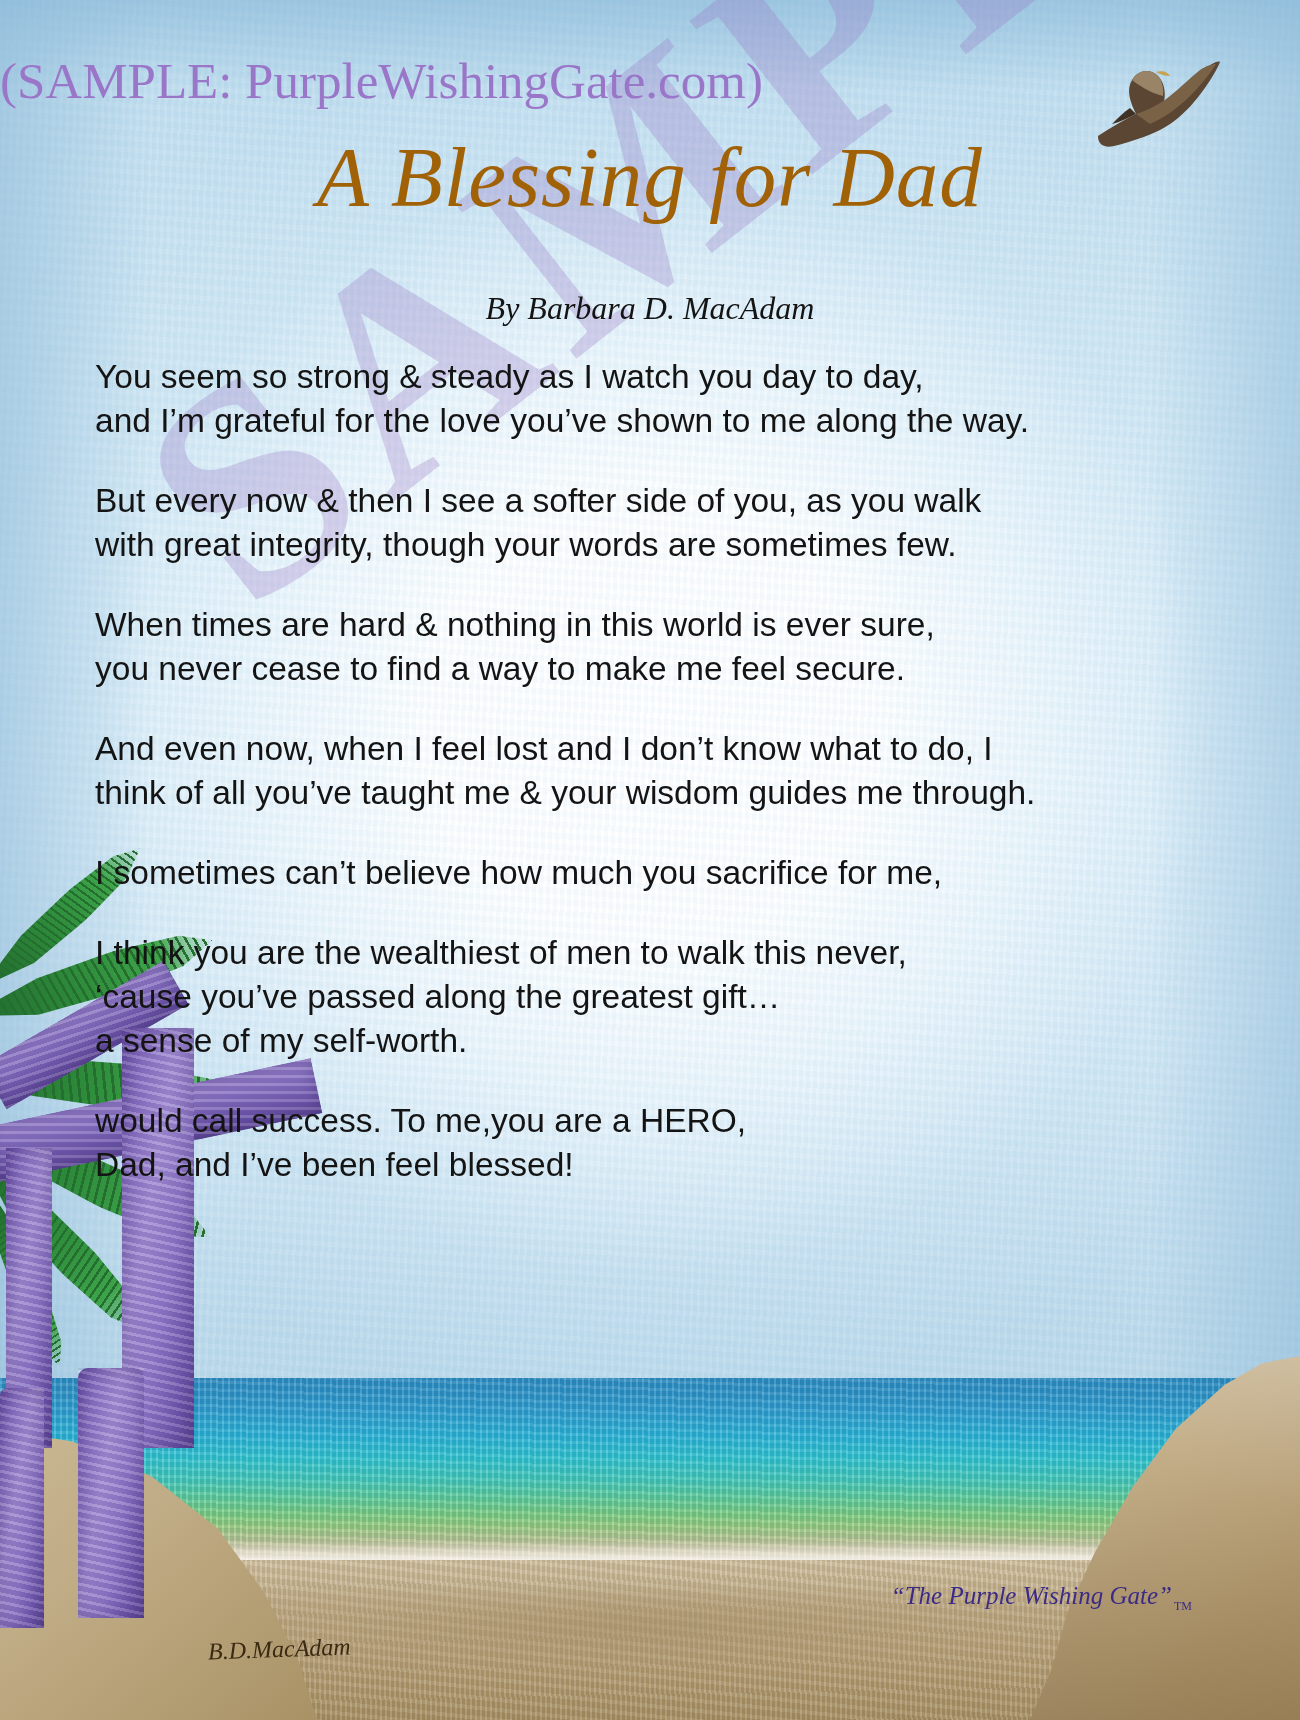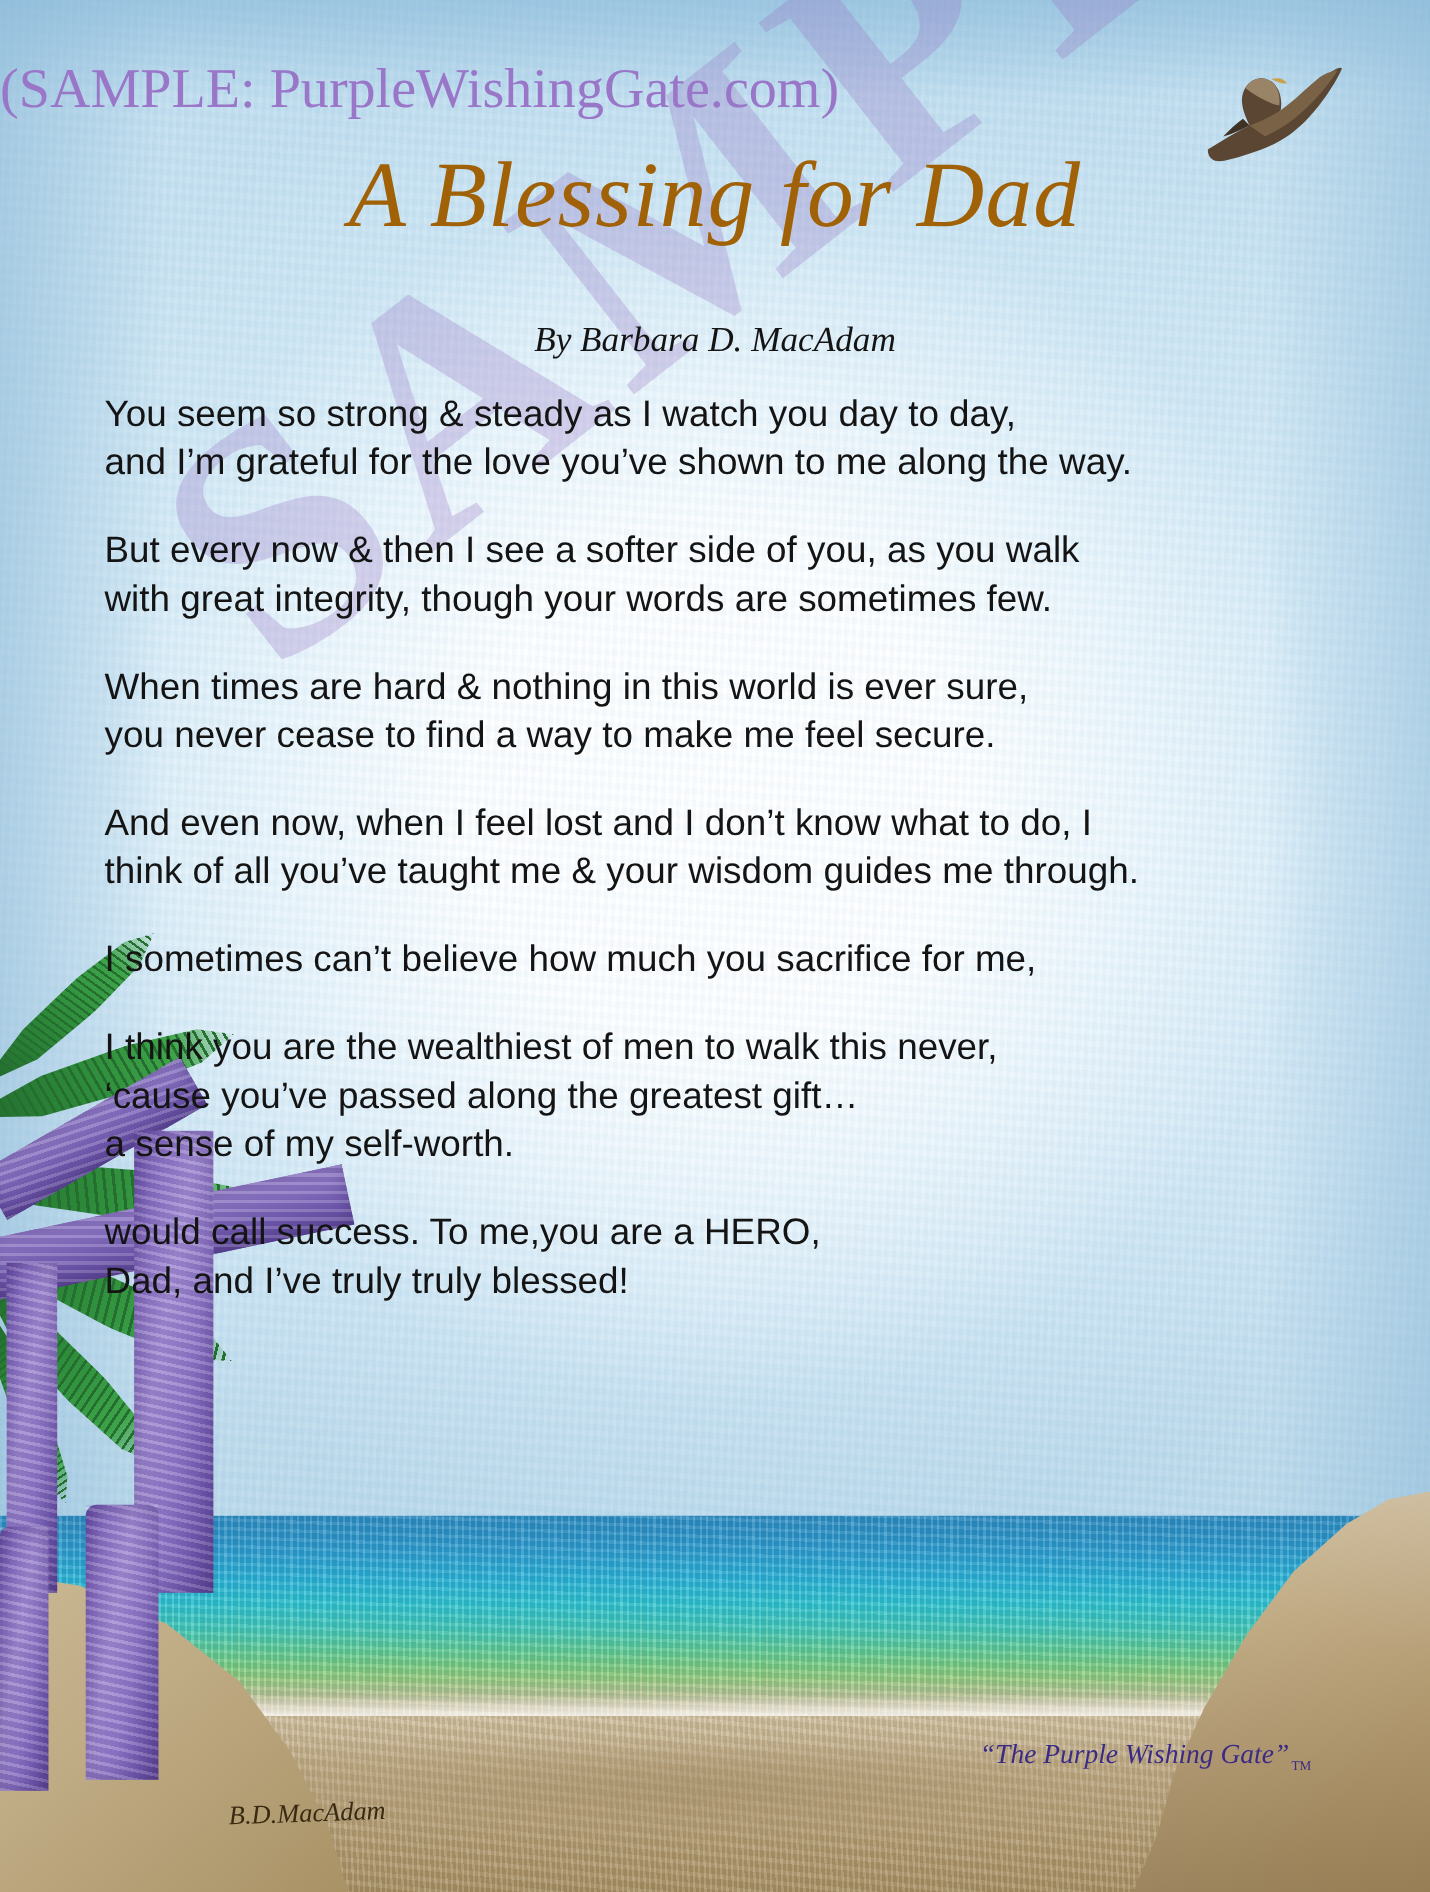--- a/index.html
+++ b/index.html
@@ -351,21 +351,21 @@
       <div class="stanza">
         <div>I sometimes can’t believe how much you sacrifice for me,</div>
       </div>
       <div class="stanza">
         <div>I think you are the wealthiest of men to walk this never,</div>
         <div>‘cause you’ve passed along the greatest gift…</div>
         <div>a sense of my self-worth.</div>
       </div>
       <div class="stanza">
         <div>would call success. To me,you are a HERO,</div>
-        <div>Dad, and I’ve truly truly blessed!</div>
+        <div>Dad, and I’ve been feel blessed!</div>
       </div>
     </div>
 
   <div class="artist-sig">B.D.MacAdam</div>
   <div class="brand">
     <span>“The Purple Wishing Gate”</span><span class="tm">TM</span>
   </div>
 
 </div>
 

